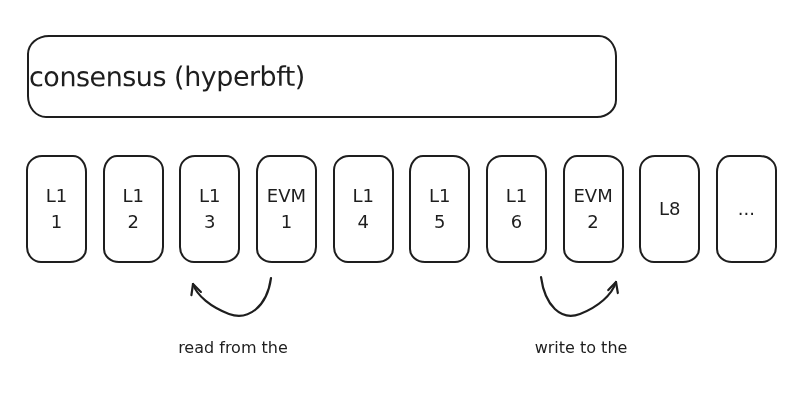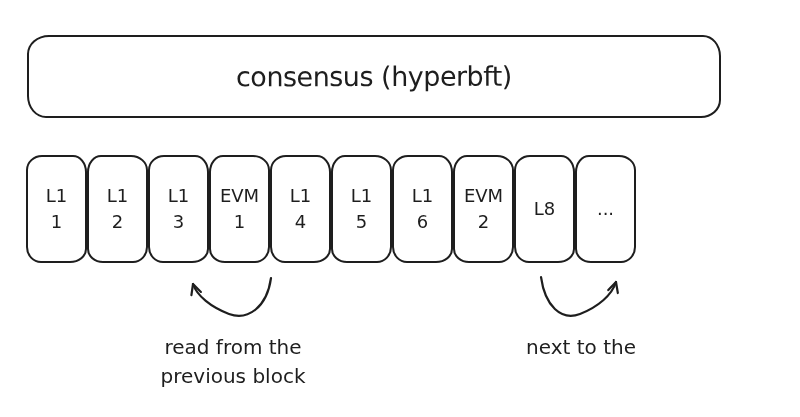--- a/index.html
+++ b/index.html
@@ -13,41 +13,41 @@
     height: 417px;
     background: #ffffff;
     overflow: hidden;
     font-family: "DejaVu Sans", "Liberation Sans", sans-serif;
     color: #1e1e1e;
   }
   .consensus-box {
     position: absolute;
     left: 27px;
     top: 35px;
-    width: 694px;
+    width: 590px;
     height: 83px;
     box-sizing: border-box;
     border: 2.5px solid #1e1e1e;
     border-radius: 22px 18px 20px 19px / 19px 21px 18px 22px;
     display: flex;
     align-items: center;
-    justify-content: center;
   }
   .consensus-title {
     font-size: 27px;
     letter-spacing: -0.5px;
     transform: rotate(-0.15deg);
   }
   .blocks-row {
     position: absolute;
     left: 26px;
     top: 155px;
     width: 751px;
     height: 108px;
     display: flex;
+    justify-content: space-between;
   }
   .block {
     box-sizing: border-box;
     width: 61px;
     height: 108px;
     border: 2.5px solid #1e1e1e;
     border-radius: 16px 14px 17px 15px / 15px 17px 14px 16px;
     display: flex;
     flex-direction: column;
     align-items: center;
@@ -64,21 +64,21 @@
     position: absolute;
     left: 0;
     top: 0;
     pointer-events: none;
   }
   .caption {
     position: absolute;
     top: 333px;
     width: 220px;
     text-align: center;
-    font-size: 20px;
+    font-size: 16px;
     line-height: 29px;
   }
   .caption span { display: block; }
   .caption-read  { left: 123px; }
   .caption-write { left: 471px; }
 </style>
 </head>
 <body>
 
 <div class="canvas">
@@ -135,20 +135,19 @@
       <marker id="arrowhead" markerUnits="userSpaceOnUse" markerWidth="18" markerHeight="18" refX="13" refY="8" orient="auto">
         <path d="M3,3 L13,8 L3,13" fill="none" stroke="#1e1e1e" stroke-width="2.2" stroke-linecap="round" stroke-linejoin="round"></path>
       </marker>
     </defs>
     <path d="M 271 278 C 267 307 248 321 229 314 C 211 307 197 296 193 284" fill="none" stroke="#1e1e1e" stroke-width="2.2" stroke-linecap="round" marker-end="url(#arrowhead)"></path>
     <path d="M 541 277 C 545 306 561 321 580 314 C 598 307 612 295 616 282" fill="none" stroke="#1e1e1e" stroke-width="2.2" stroke-linecap="round" marker-end="url(#arrowhead)"></path>
   </svg>
 
   <div class="caption caption-read">
     <span>read from the</span>
-    <span>previous block</span>
   </div>
 
   <div class="caption caption-write">
-    <span>next to the</span>
+    <span>write to the</span>
   </div>
 
 </div>
 
 </body></html>

